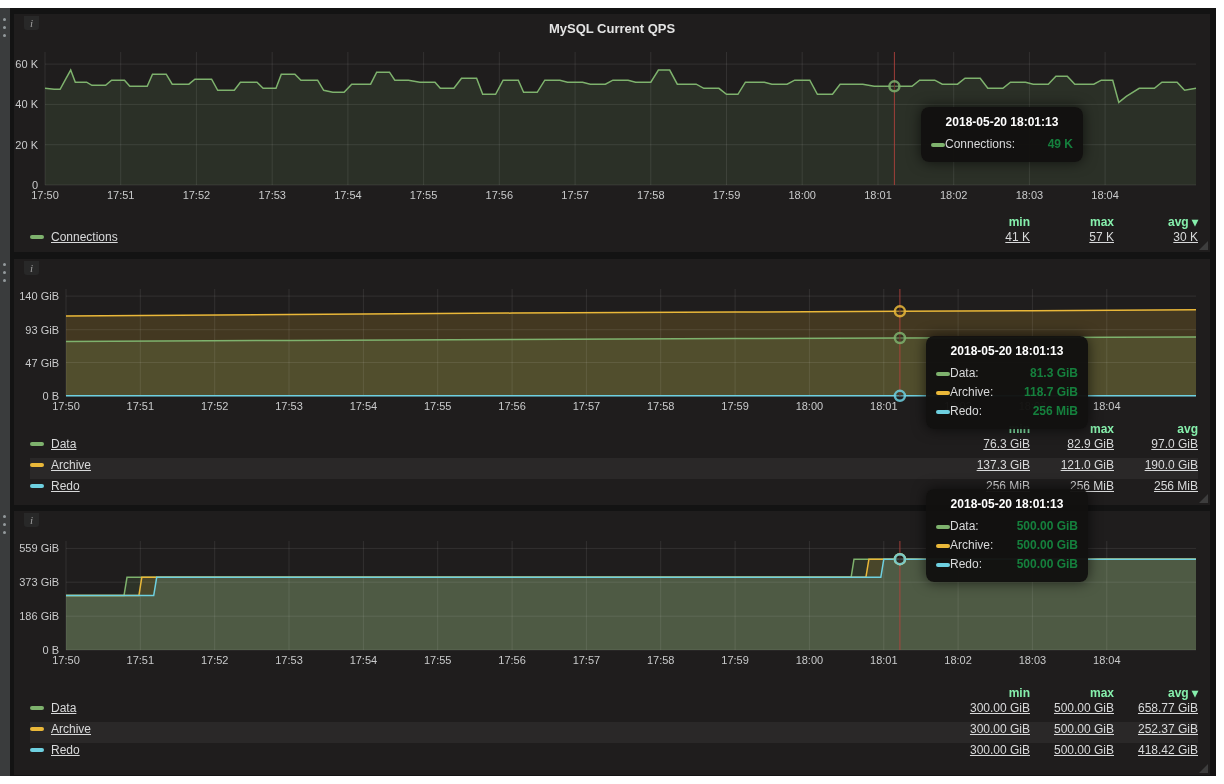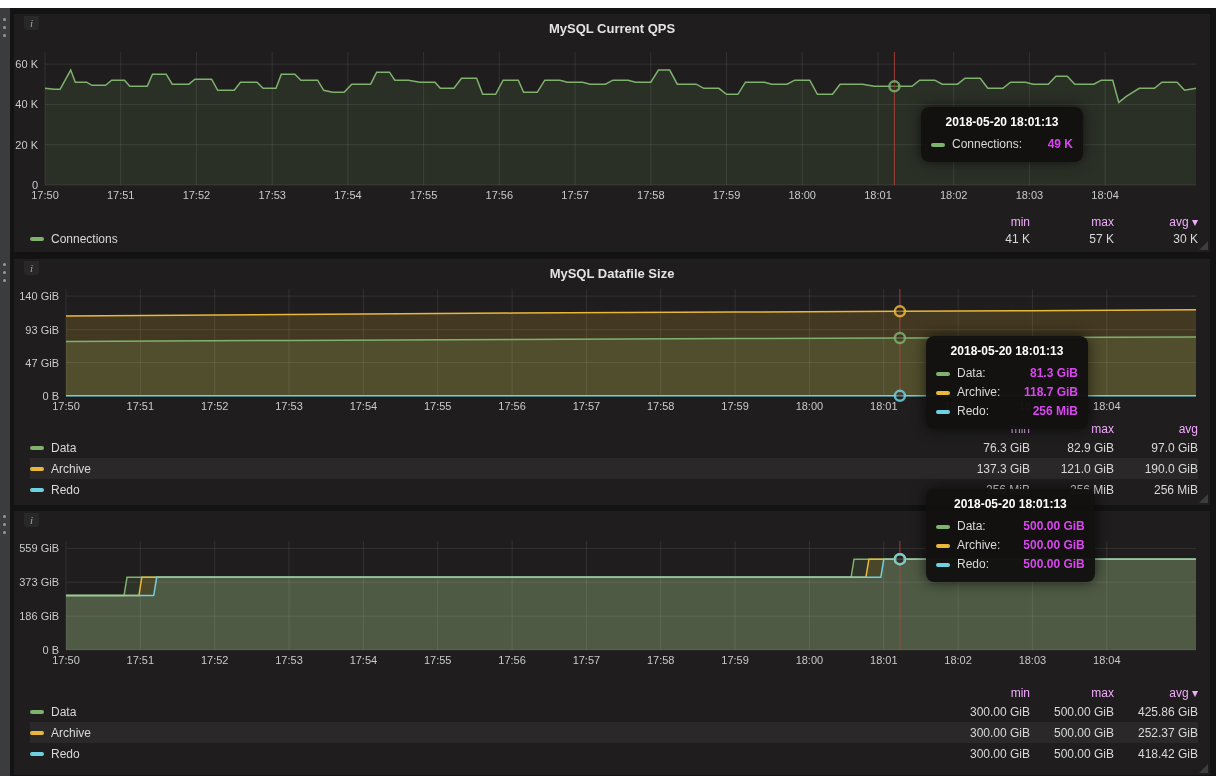--- a/index.html
+++ b/index.html
@@ -17,31 +17,31 @@
   svg.graph{position:absolute;left:0;top:0;display:block;}
   .tick{fill:#c9cacb;font-size:11px;}
   .ytick{text-anchor:end;}
   .xtick{text-anchor:middle;}
   .grid{stroke:rgba(255,255,255,0.09);stroke-width:1;}
   .series-line{fill:none;stroke-width:1.5;}
   .xhair{stroke-width:1;opacity:0.85;}
   .legend{position:absolute;left:16px;right:12px;font-size:12px;color:#d8d9da;}
   .stat-hdr-row{display:flex;justify-content:flex-end;align-items:center;height:16px;}
   .stat-col{width:84px;text-align:right;}
-  .hdr{color:#f0abfc;font-weight:normal;cursor:pointer;}
-  .legend-row{display:flex;align-items:center;height:21px;padding:0 0;}
+  .hdr{color:#86efac;font-weight:bold;cursor:pointer;}
+  .legend-row{display:flex;align-items:flex-start;height:21px;padding:0 0;text-decoration:underline;}
   .p1 .legend-row{height:18px;}
   .legend-row.alt{background:rgba(255,255,255,0.05);}
   .series-toggle{display:inline-flex;align-items:center;gap:7px;cursor:pointer;}
   .spacer{flex:1;}
   .swatch{display:inline-block;width:14px;height:4px;border-radius:2px;background:#888;}
   .tooltip{position:absolute;background:rgba(18,17,16,0.97);border-radius:8px;padding:8px 10px;font-size:12px;color:#d8d9da;box-shadow:0 0 14px rgba(0,0,0,0.65);z-index:20;min-width:142px;}
   .tt-time{font-weight:bold;color:#ffffff;text-align:center;margin-bottom:6px;white-space:nowrap;}
-  .tt-row{display:flex;align-items:center;gap:7px;line-height:19px;white-space:nowrap;}
-  .tt-val{margin-left:auto;font-weight:bold;color:#d946ef;padding-left:16px;}
+  .tt-row{display:flex;align-items:center;line-height:19px;white-space:nowrap;}
+  .tt-val{margin-left:auto;font-weight:bold;color:#15803d;padding-left:16px;}
   .resize-handle{position:absolute;right:2px;bottom:2px;width:0;height:0;border-left:9px solid transparent;border-bottom:9px solid #3d3d3d;cursor:nwse-resize;}
 </style>
 </head>
 <body>
 
 <div class="page">
   <div class="dashboard">
 
     <div class="side-strip">
       <span class="row-dots" style="top:10px">
@@ -123,21 +123,20 @@
           <span class="stat-col">41 K</span>
           <span class="stat-col">57 K</span>
           <span class="stat-col">30 K</span>
         </div>
       </div>
       <span class="resize-handle"></span>
     </section>
 
     <section class="panel p2">
       <span class="info-corner">i</span>
-      <h2 class="panel-title">MySQL Datafile Size</h2>
       <svg id="chart1" class="graph" width="1196" height="160">
           <polygon points="52.0,137.0 52.0,82.6 275.0,81.4 498.1,80.4 721.1,79.6 885.9,79.0 1018.4,78.6 1182.0,77.9 1182.0,137.0" fill="#7eb26d" fill-opacity="0.18"></polygon>
           <polygon points="52.0,137.0 52.0,57.1 275.0,55.5 498.1,54.1 721.1,53.0 885.9,52.3 1018.4,51.7 1182.0,50.7 1182.0,137.0" fill="#eab839" fill-opacity="0.18"></polygon>
           <polygon points="52.0,137.0 52.0,136.8 1182.0,136.8 1182.0,137.0" fill="#6ed0e0" fill-opacity="0.18"></polygon>
           <line x1="52.0" x2="52.0" y1="30" y2="137" class="grid"></line>
           <text x="52.0" y="151" class="tick xtick">17:50</text>
           <line x1="126.3" x2="126.3" y1="30" y2="137" class="grid"></line>
           <text x="126.3" y="151" class="tick xtick">17:51</text>
           <line x1="200.7" x2="200.7" y1="30" y2="137" class="grid"></line>
           <text x="200.7" y="151" class="tick xtick">17:52</text>
@@ -280,21 +279,21 @@
           <span class="stat-col hdr">avg ▾</span>
         </div>
         <div class="legend-row">
           <span class="series-toggle">
             <i class="swatch" style="background-color: rgb(126, 178, 109);"></i>
             <span>Data</span>
           </span>
           <span class="spacer"></span>
           <span class="stat-col">300.00 GiB</span>
           <span class="stat-col">500.00 GiB</span>
-          <span class="stat-col">425.86 GiB</span>
+          <span class="stat-col">658.77 GiB</span>
         </div>
         <div class="legend-row alt">
           <span class="series-toggle">
             <i class="swatch" style="background-color: rgb(234, 184, 57);"></i>
             <span>Archive</span>
           </span>
           <span class="spacer"></span>
           <span class="stat-col">300.00 GiB</span>
           <span class="stat-col">500.00 GiB</span>
           <span class="stat-col">252.37 GiB</span>

